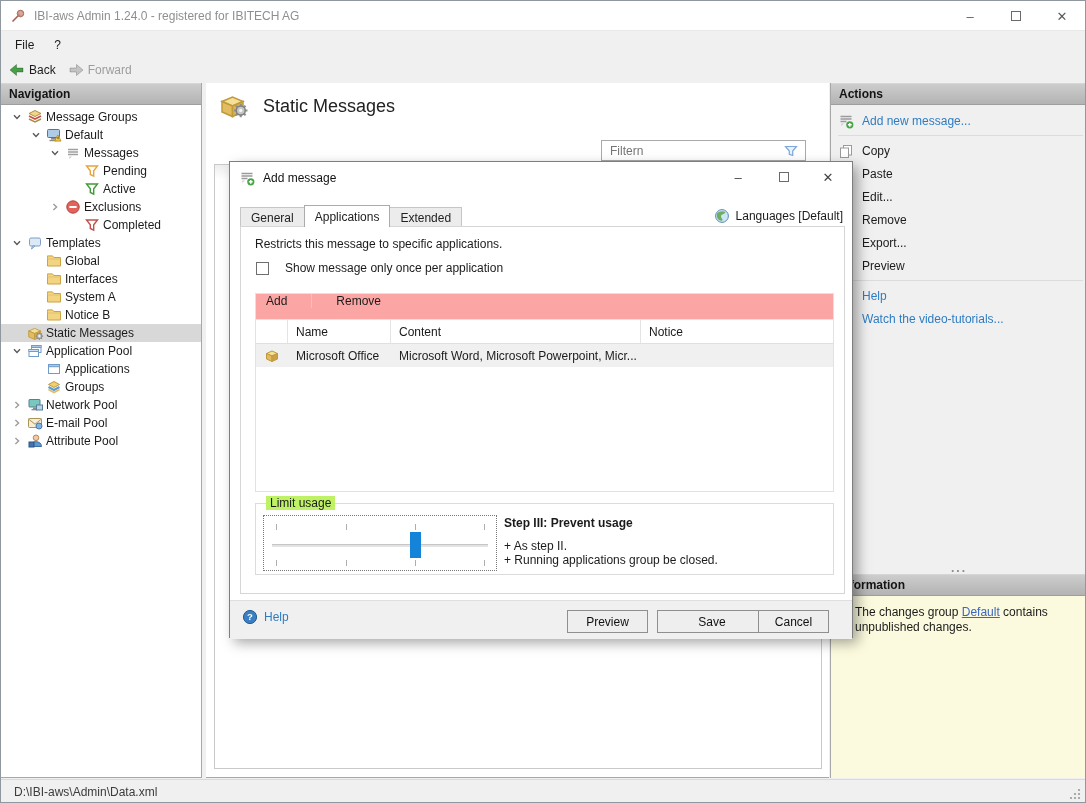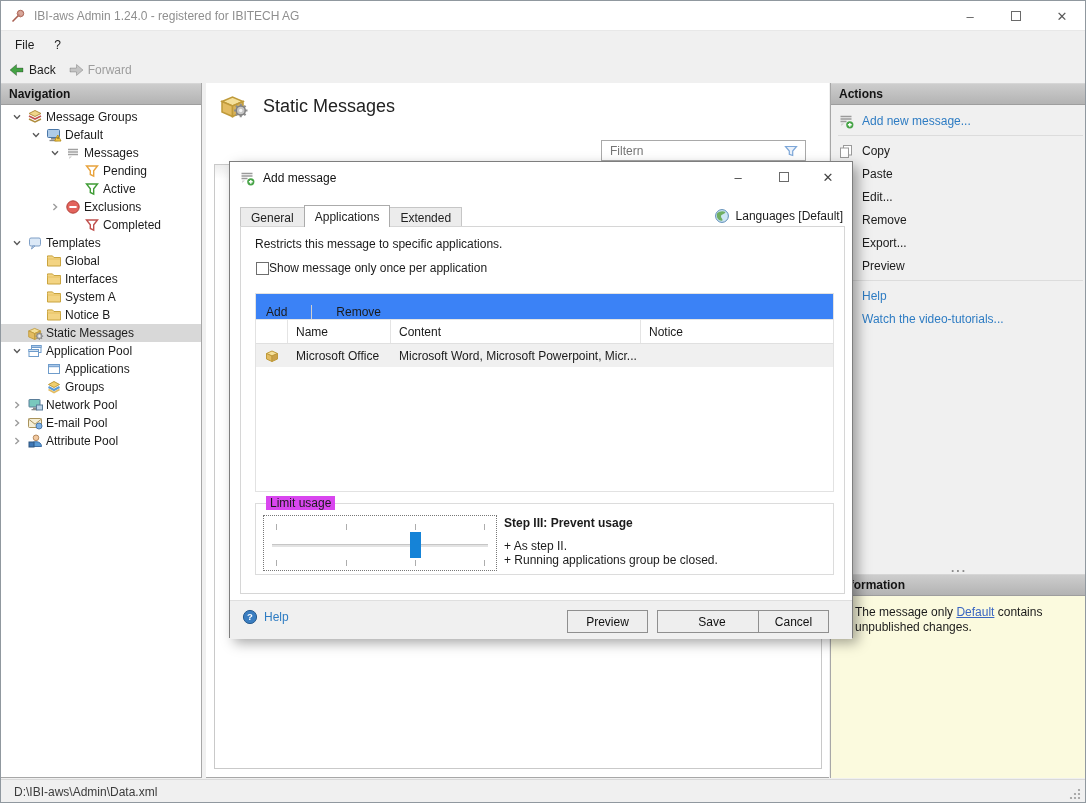--- a/index.html
+++ b/index.html
@@ -57,32 +57,32 @@
   .dialog{left:228px;top:160px;width:624px;height:477px;background:#fff;border:1px solid #7e7e7e;box-shadow:5px 5px 12px rgba(0,0,0,.35);z-index:50;}
   .dlg-titlebar{position:absolute;left:0;top:0;width:100%;height:32px;background:#fff;display:flex;align-items:center;}
   .dlg-title{margin-left:8px;color:#111;}
   .dlg-ctl{position:absolute;top:2px;width:40px;height:26px;display:flex;align-items:center;justify-content:center;color:#444;font-size:13px;}
   .tabs{position:absolute;left:10px;top:43px;height:22px;display:flex;align-items:flex-end;}
   .tab{height:20px;display:flex;align-items:center;padding:0 10px;background:#ececec;border:1px solid #c6c6c6;border-bottom:none;margin-right:-1px;color:#222;}
   .tab.active{height:22px;background:#fff;border:1px solid #ababab;border-bottom:none;position:relative;z-index:2;}
   .langs{position:absolute;right:9px;top:46px;display:flex;align-items:center;gap:6px;}
   .tabpage{position:absolute;left:10px;top:64px;width:605px;height:368px;border:1px solid #d6d6d6;background:#fff;}
   .desc{position:absolute;left:14px;top:10px;}
-  .chkrow{position:absolute;left:15px;top:34px;display:flex;align-items:center;gap:0;}
+  .chkrow{position:absolute;left:15px;top:34px;display:flex;align-items:center;gap:16px;}
   .chk{width:13px;height:13px;border:1px solid #6e6e6e;background:#fff;display:inline-block;}
   .tbl{position:absolute;left:14px;top:66px;width:579px;height:199px;border:1px solid #e2e2e2;background:#fff;}
-  .tbl-toolbar{height:26px;background:#3b82f6;border-bottom:1px solid #e4e4e4;display:flex;align-items:flex-end;gap:24px;padding-left:10px;}
+  .tbl-toolbar{height:26px;background:#fca5a5;border-bottom:1px solid #e4e4e4;display:flex;align-items:flex-start;gap:24px;padding-left:10px;}
   .tbar-div{width:1px;height:14px;background:#cfcfcf;}
   .tbl-head{height:24px;display:flex;border-bottom:1px solid #e0e0e0;align-items:stretch;}
   .th{display:flex;align-items:center;padding-left:8px;border-right:1px solid #e4e4e4;color:#1a1a1a;}
   .c0{width:32px;} .c1{width:103px;} .c2{width:250px;} .c3{flex:1;border-right:none;}
   .tbl-row{height:23px;display:flex;align-items:center;background:#f0f0f0;}
   .td{padding-left:8px;white-space:nowrap;overflow:hidden;}
   .grp{position:absolute;left:14px;top:276px;width:579px;height:72px;border:1px solid #dcdcdc;}
-  .grp-label{position:absolute;left:10px;top:-8px;background:#d946ef;padding:0 4px;}
+  .grp-label{position:absolute;left:10px;top:-8px;background:#bef264;padding:0 4px;}
   .slider{position:absolute;left:8px;top:12px;width:232px;height:54px;outline:1px dotted #777;}
   .tick{position:absolute;width:1px;height:6px;background:#adadad;}
   .track{position:absolute;left:8px;top:28px;width:216px;height:3px;background:#e3e3e3;border-top:1px solid #c6c6c6;}
   .thumb{position:absolute;left:146px;top:16px;width:11px;height:26px;background:#1583d7;}
   .steps{position:absolute;left:248px;top:12px;line-height:14px;}
   .steps .t{font-weight:bold;margin-bottom:9px;}
   .dlg-footer{position:absolute;left:0;top:438px;width:100%;height:39px;background:#f0f0f0;border-top:1px solid #dfdfdf;}
   .help-link{position:absolute;left:12px;top:8px;display:flex;align-items:center;gap:6px;}
   .btn{position:absolute;top:9px;height:23px;background:#eeeeee;border:1px solid #8f8f8f;display:flex;align-items:center;justify-content:center;color:#111;}
 </style>
@@ -546,21 +546,21 @@
         <svg class="i" width="16" height="16">
             <use href="#s-window"></use>
           </svg>
         <span class="act-label link">Watch the video-tutorials...</span>
       </div>
     </div>
 
     <div class="splitdots"><span>...</span></div>
     <div class="hdr info-hdr">Information</div>
     <div class="info-body">
-      <div class="info-text"><span>The message only </span><a class="info-link">Default</a><span> contains unpublished changes.</span></div>
+      <div class="info-text"><span>The changes group </span><a class="info-link">Default</a><span> contains unpublished changes.</span></div>
     </div>
   </div>
 
   <div class="abs statusbar">
     <span>D:\IBI-aws\Admin\Data.xml</span>
     <svg class="i grip" width="14" height="14">
         <use href="#s-grip"></use>
       </svg>
   </div>
 

